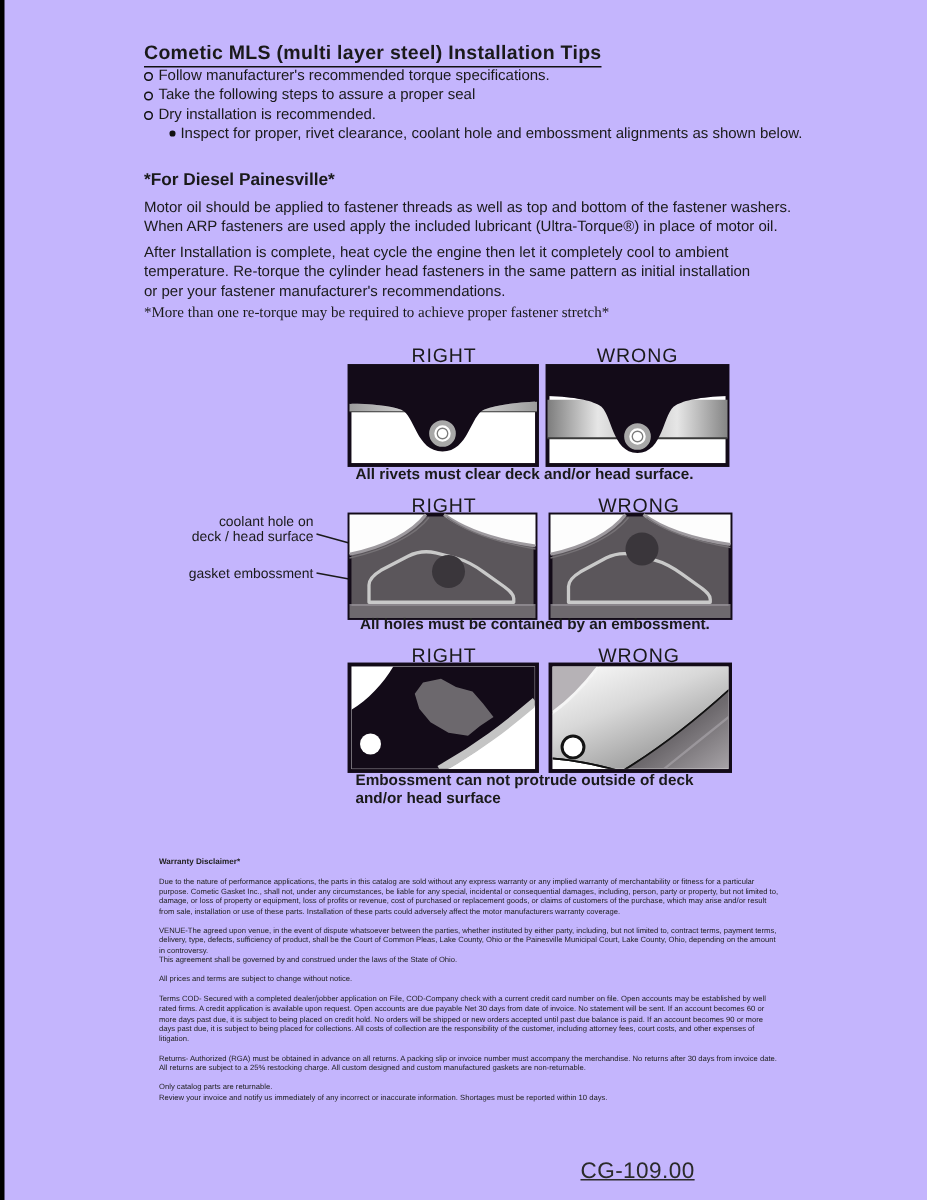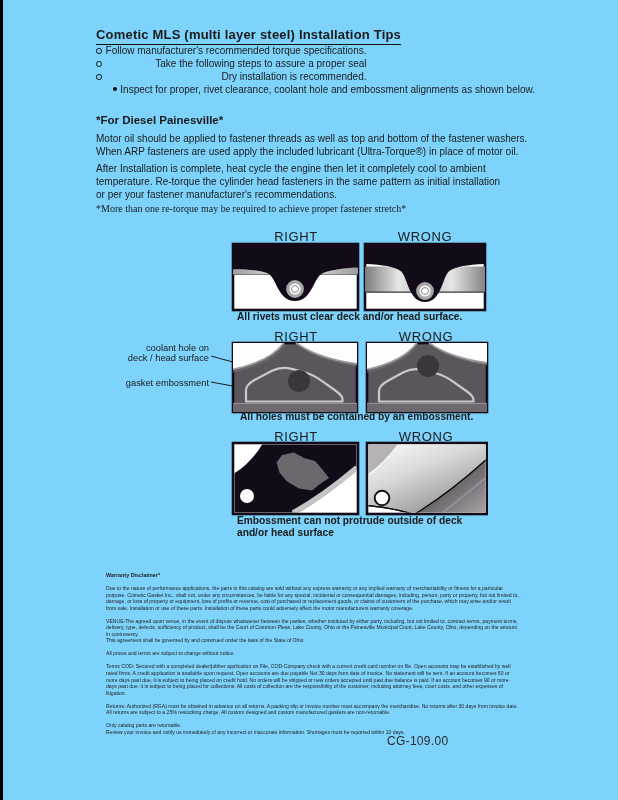--- a/index.html
+++ b/index.html
@@ -1,48 +1,48 @@
 <!DOCTYPE html>
 <html><head>
 <meta charset="utf-8">
 <style>
   html,body{margin:0;padding:0;background:#e8e8e8;}
   .page{
-    position:relative;width:618px;height:800px;background:#7dd3fc;
+    position:relative;width:618px;height:800px;background:#c4b5fd;
     font-family:"Liberation Sans","DejaVu Sans",sans-serif;color:#1a1a1a;
     overflow:hidden;margin:0 auto;
   }
   .abs{position:absolute;}
   .leftbar{left:0;top:0;width:3px;height:800px;background:#000;}
   .title{
     left:96px;top:27px;font-size:13px;font-weight:bold;letter-spacing:.2px;
     border-bottom:1.6px solid #111;padding-bottom:2px;white-space:nowrap;
   }
   .bullets{left:96px;top:44px;font-size:10px;line-height:13px;}
-  .b-row{display:flex;align-items:flex-start;white-space:nowrap;justify-content:space-between;}
+  .b-row{display:flex;align-items:flex-start;white-space:nowrap;}
   .b-dot{width:3.6px;height:3.6px;border:1px solid #111;border-radius:50%;margin:4.2px 4px 0 0;flex:none;}
   .subbullets{left:113px;top:83px;font-size:10px;line-height:13px;}
   .s-dot{width:3.8px;height:3.8px;background:#111;border-radius:50%;margin:4.2px 3.5px 0 0;flex:none;}
   .h2{left:96px;top:114px;font-size:11.5px;font-weight:bold;}
   .para{left:96px;font-size:10px;line-height:13px;white-space:pre-line;width:460px;}
   .p1{top:132px;}
   .p2{top:162px;}
   .note{top:202px;font-family:Liberation Serif, serif;}
   .cap{font-size:10.2px;font-weight:bold;line-height:12px;white-space:pre-line;}
   .cap1{left:237px;top:311px;}
   .cap2{left:240px;top:411px;}
   .cap3{left:237px;top:515px;}
   .diag{display:block;}
   .diag text{fill:#1a1a1a;}
   .dlabel{font-size:13px;letter-spacing:.6px;}
   .alabel{font-size:9.3px;}
   .disc{left:106px;top:572px;width:414px;font-size:5.1px;line-height:6.55px;color:#222;}
   .disc .dh{font-size:5.4px;font-weight:bold;margin:0 0 6.5px 0;}
   .disc p{margin:0 0 6.5px 0;white-space:pre-line;}
-  .footer{left:387px;top:734px;font-size:12px;color:#2b2b2b;letter-spacing:.3px;}
+  .footer{left:387px;top:772px;font-size:15px;color:#2b2b2b;letter-spacing:.3px;text-decoration:underline;}
 </style>
 </head>
 <body>
 
 <div class="page">
   <div class="abs leftbar"></div>
 
   <div class="abs title">Cometic MLS (multi layer steel) Installation Tips</div>
 
   <div class="abs bullets">

